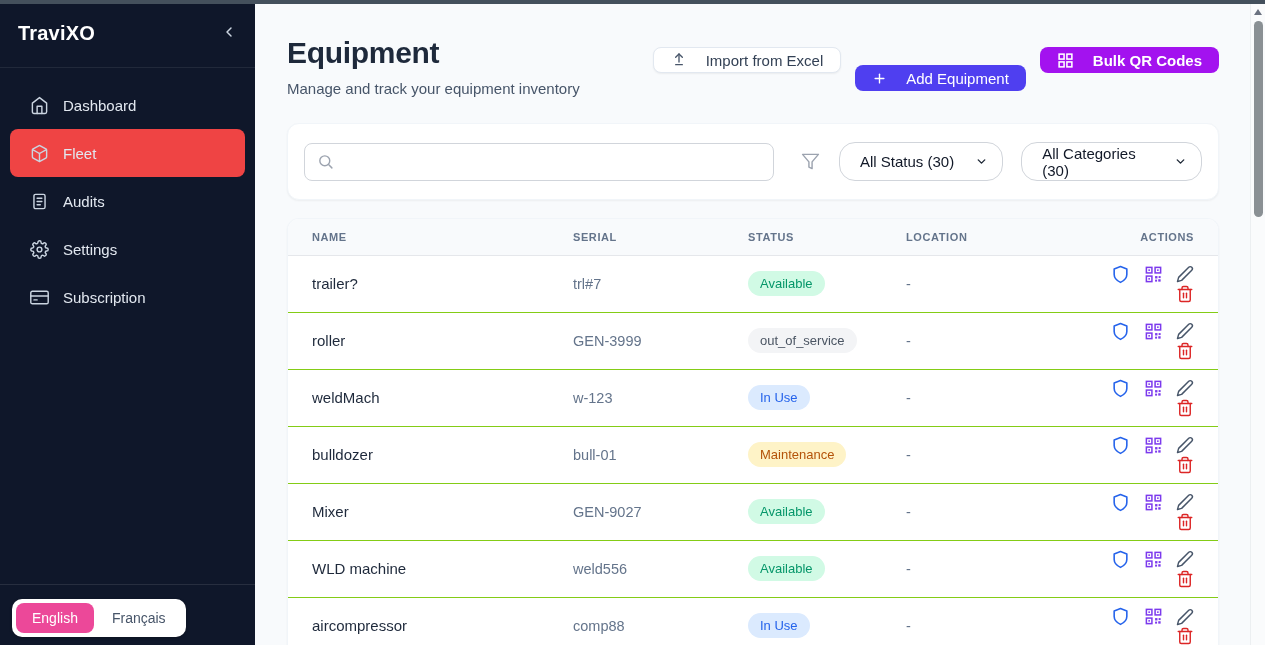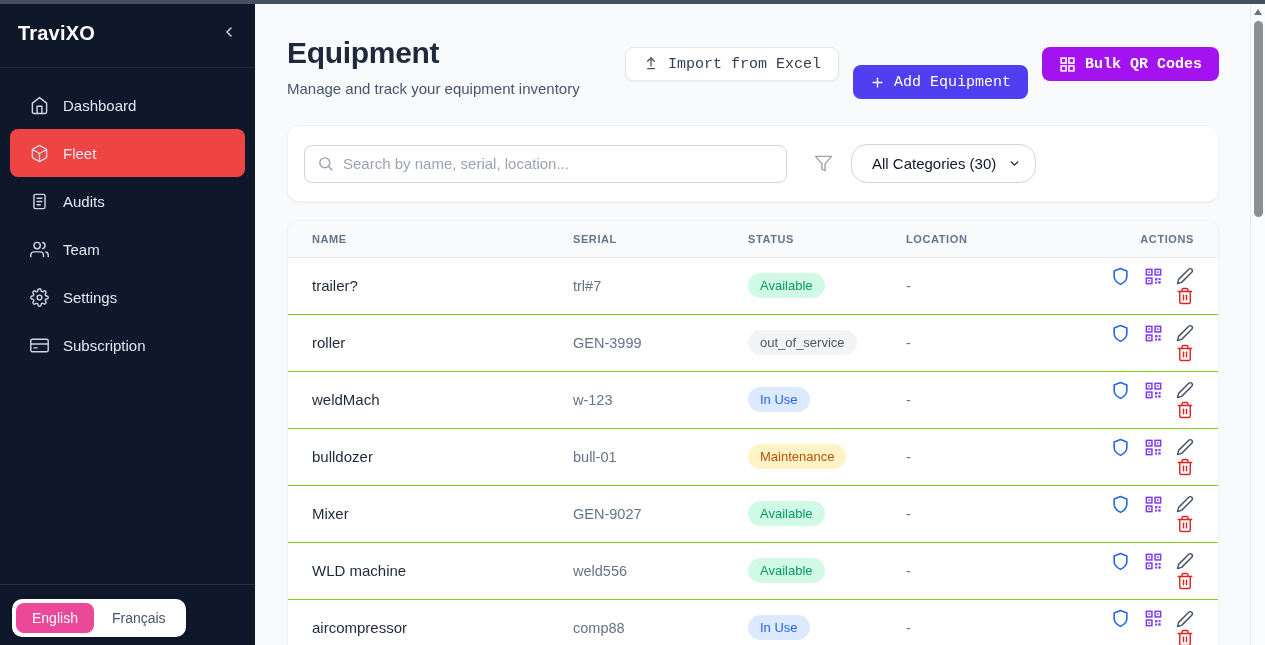--- a/index.html
+++ b/index.html
@@ -49,23 +49,23 @@
   
   .main {
     position: absolute; left: 255px; top: 4px; width: 995px; height: 641px;
     padding: 32px 0 0 32px; background: #f8fafc;
   }
   .header-row { display: flex; justify-content: space-between; align-items: flex-start; width: 932px; }
   .page-title { font-size: 30px; font-weight: 800; color: #1e293b; letter-spacing: -0.3px; }
   .page-subtitle { font-size: 15px; color: #475569; margin-top: 10px; }
   .header-buttons { display: flex; gap: 14px; margin-top: 11px; }
   .btn {
-    height: 34px; border-radius: 8px; border: none; cursor: pointer;
-    display: inline-flex; align-items: center; gap: 9px; font-size: 15px;
-    padding: 0 17px; font-family: Liberation Mono, monospace;
+    height: 26px; border-radius: 8px; border: none; cursor: pointer;
+    display: inline-flex; align-items: center; gap: 19px; font-size: 15px;
+    padding: 0 17px; font-family: Liberation Sans, sans-serif;
   }
   .btn-secondary {
     background: #ffffff; color: #334155; border: 1px solid #e2e8f0;
     box-shadow: 0 1px 2px rgba(0,0,0,0.06);
   }
   .btn-indigo { background: #4f3ff0; color: #ffffff; margin-top: 18px; }
   .btn-purple { background: #a312ef; color: #ffffff; font-weight: bold; }
   
   .filter-card {
     width: 932px; margin-top: 26px; background: #ffffff; border-radius: 12px;
@@ -182,31 +182,20 @@
             <line x1="9" y1="8" x2="15" y2="8"></line>
             <line x1="9" y1="12" x2="15" y2="12"></line>
             <line x1="9" y1="16" x2="13" y2="16"></line>
           </svg>
       </span>
       <span>Audits</span>
     </div>
     <div class="nav-item">
       <span class="icon">
         <svg width="19" height="19" viewBox="0 0 24 24" fill="none" stroke="currentColor" stroke-width="1.8" stroke-linecap="round" stroke-linejoin="round">
-            <path d="M17 21v-2a4 4 0 0 0-4-4H5a4 4 0 0 0-4 4v2"></path>
-            <circle cx="9" cy="7" r="4"></circle>
-            <path d="M23 21v-2a4 4 0 0 0-3-3.87"></path>
-            <path d="M16 3.13a4 4 0 0 1 0 7.75"></path>
-          </svg>
-      </span>
-      <span>Team</span>
-    </div>
-    <div class="nav-item">
-      <span class="icon">
-        <svg width="19" height="19" viewBox="0 0 24 24" fill="none" stroke="currentColor" stroke-width="1.8" stroke-linecap="round" stroke-linejoin="round">
             <circle cx="12" cy="12" r="3"></circle>
             <path d="M19.4 15a1.65 1.65 0 0 0 .33 1.82l.06.06a2 2 0 0 1-2.83 2.83l-.06-.06a1.65 1.65 0 0 0-1.82-.33 1.65 1.65 0 0 0-1 1.51V21a2 2 0 0 1-4 0v-.09A1.65 1.65 0 0 0 9 19.4a1.65 1.65 0 0 0-1.82.33l-.06.06a2 2 0 0 1-2.83-2.83l.06-.06a1.65 1.65 0 0 0 .33-1.82 1.65 1.65 0 0 0-1.51-1H3a2 2 0 0 1 0-4h.09A1.65 1.65 0 0 0 4.6 9a1.65 1.65 0 0 0-.33-1.82l-.06-.06a2 2 0 0 1 2.83-2.83l.06.06a1.65 1.65 0 0 0 1.82.33H9a1.65 1.65 0 0 0 1-1.51V3a2 2 0 0 1 4 0v.09a1.65 1.65 0 0 0 1 1.51 1.65 1.65 0 0 0 1.82-.33l.06-.06a2 2 0 0 1 2.83 2.83l-.06.06a1.65 1.65 0 0 0-.33 1.82V9a1.65 1.65 0 0 0 1.51 1H21a2 2 0 0 1 0 4h-.09a1.65 1.65 0 0 0-1.51 1z"></path>
           </svg>
       </span>
       <span>Settings</span>
     </div>
     <div class="nav-item">
       <span class="icon">
         <svg width="19" height="19" viewBox="0 0 24 24" fill="none" stroke="currentColor" stroke-width="1.8" stroke-linecap="round" stroke-linejoin="round">
             <rect x="1" y="4" width="22" height="16" rx="2"></rect>
@@ -266,27 +255,34 @@
   </div>
 
   <div class="filter-card">
     <div class="search-box">
       <span style="display:flex;color:#9ca3af;">
         <svg width="17" height="17" viewBox="0 0 24 24" fill="none" stroke="currentColor" stroke-width="2" stroke-linecap="round">
             <circle cx="11" cy="11" r="7"></circle>
             <line x1="21" y1="21" x2="16.65" y2="16.65"></line>
           </svg>
       </span>
-      <input type="text" placeholder="Search by name, serial, location..." style="">
     </div>
     <span class="funnel-wrap">
       <svg width="19" height="19" viewBox="0 0 24 24" fill="none" stroke="currentColor" stroke-width="1.8" stroke-linecap="round" stroke-linejoin="round">
           <polygon points="22 3 2 3 10 12.46 10 19 14 21 14 12.46 22 3"></polygon>
         </svg>
     </span>
+    <div class="select-ctl select-status">
+      <span>All Status (30)</span>
+      <span style="display:flex;color:#1f2937;">
+        <svg width="13" height="13" viewBox="0 0 24 24" fill="none" stroke="currentColor" stroke-width="2.6" stroke-linecap="round" stroke-linejoin="round">
+            <polyline points="6 9 12 15 18 9"></polyline>
+          </svg>
+      </span>
+    </div>
     <div class="select-ctl select-category">
       <span>All Categories (30)</span>
       <span style="display:flex;color:#1f2937;">
         <svg width="13" height="13" viewBox="0 0 24 24" fill="none" stroke="currentColor" stroke-width="2.6" stroke-linecap="round" stroke-linejoin="round">
             <polyline points="6 9 12 15 18 9"></polyline>
           </svg>
       </span>
     </div>
   </div>
 

